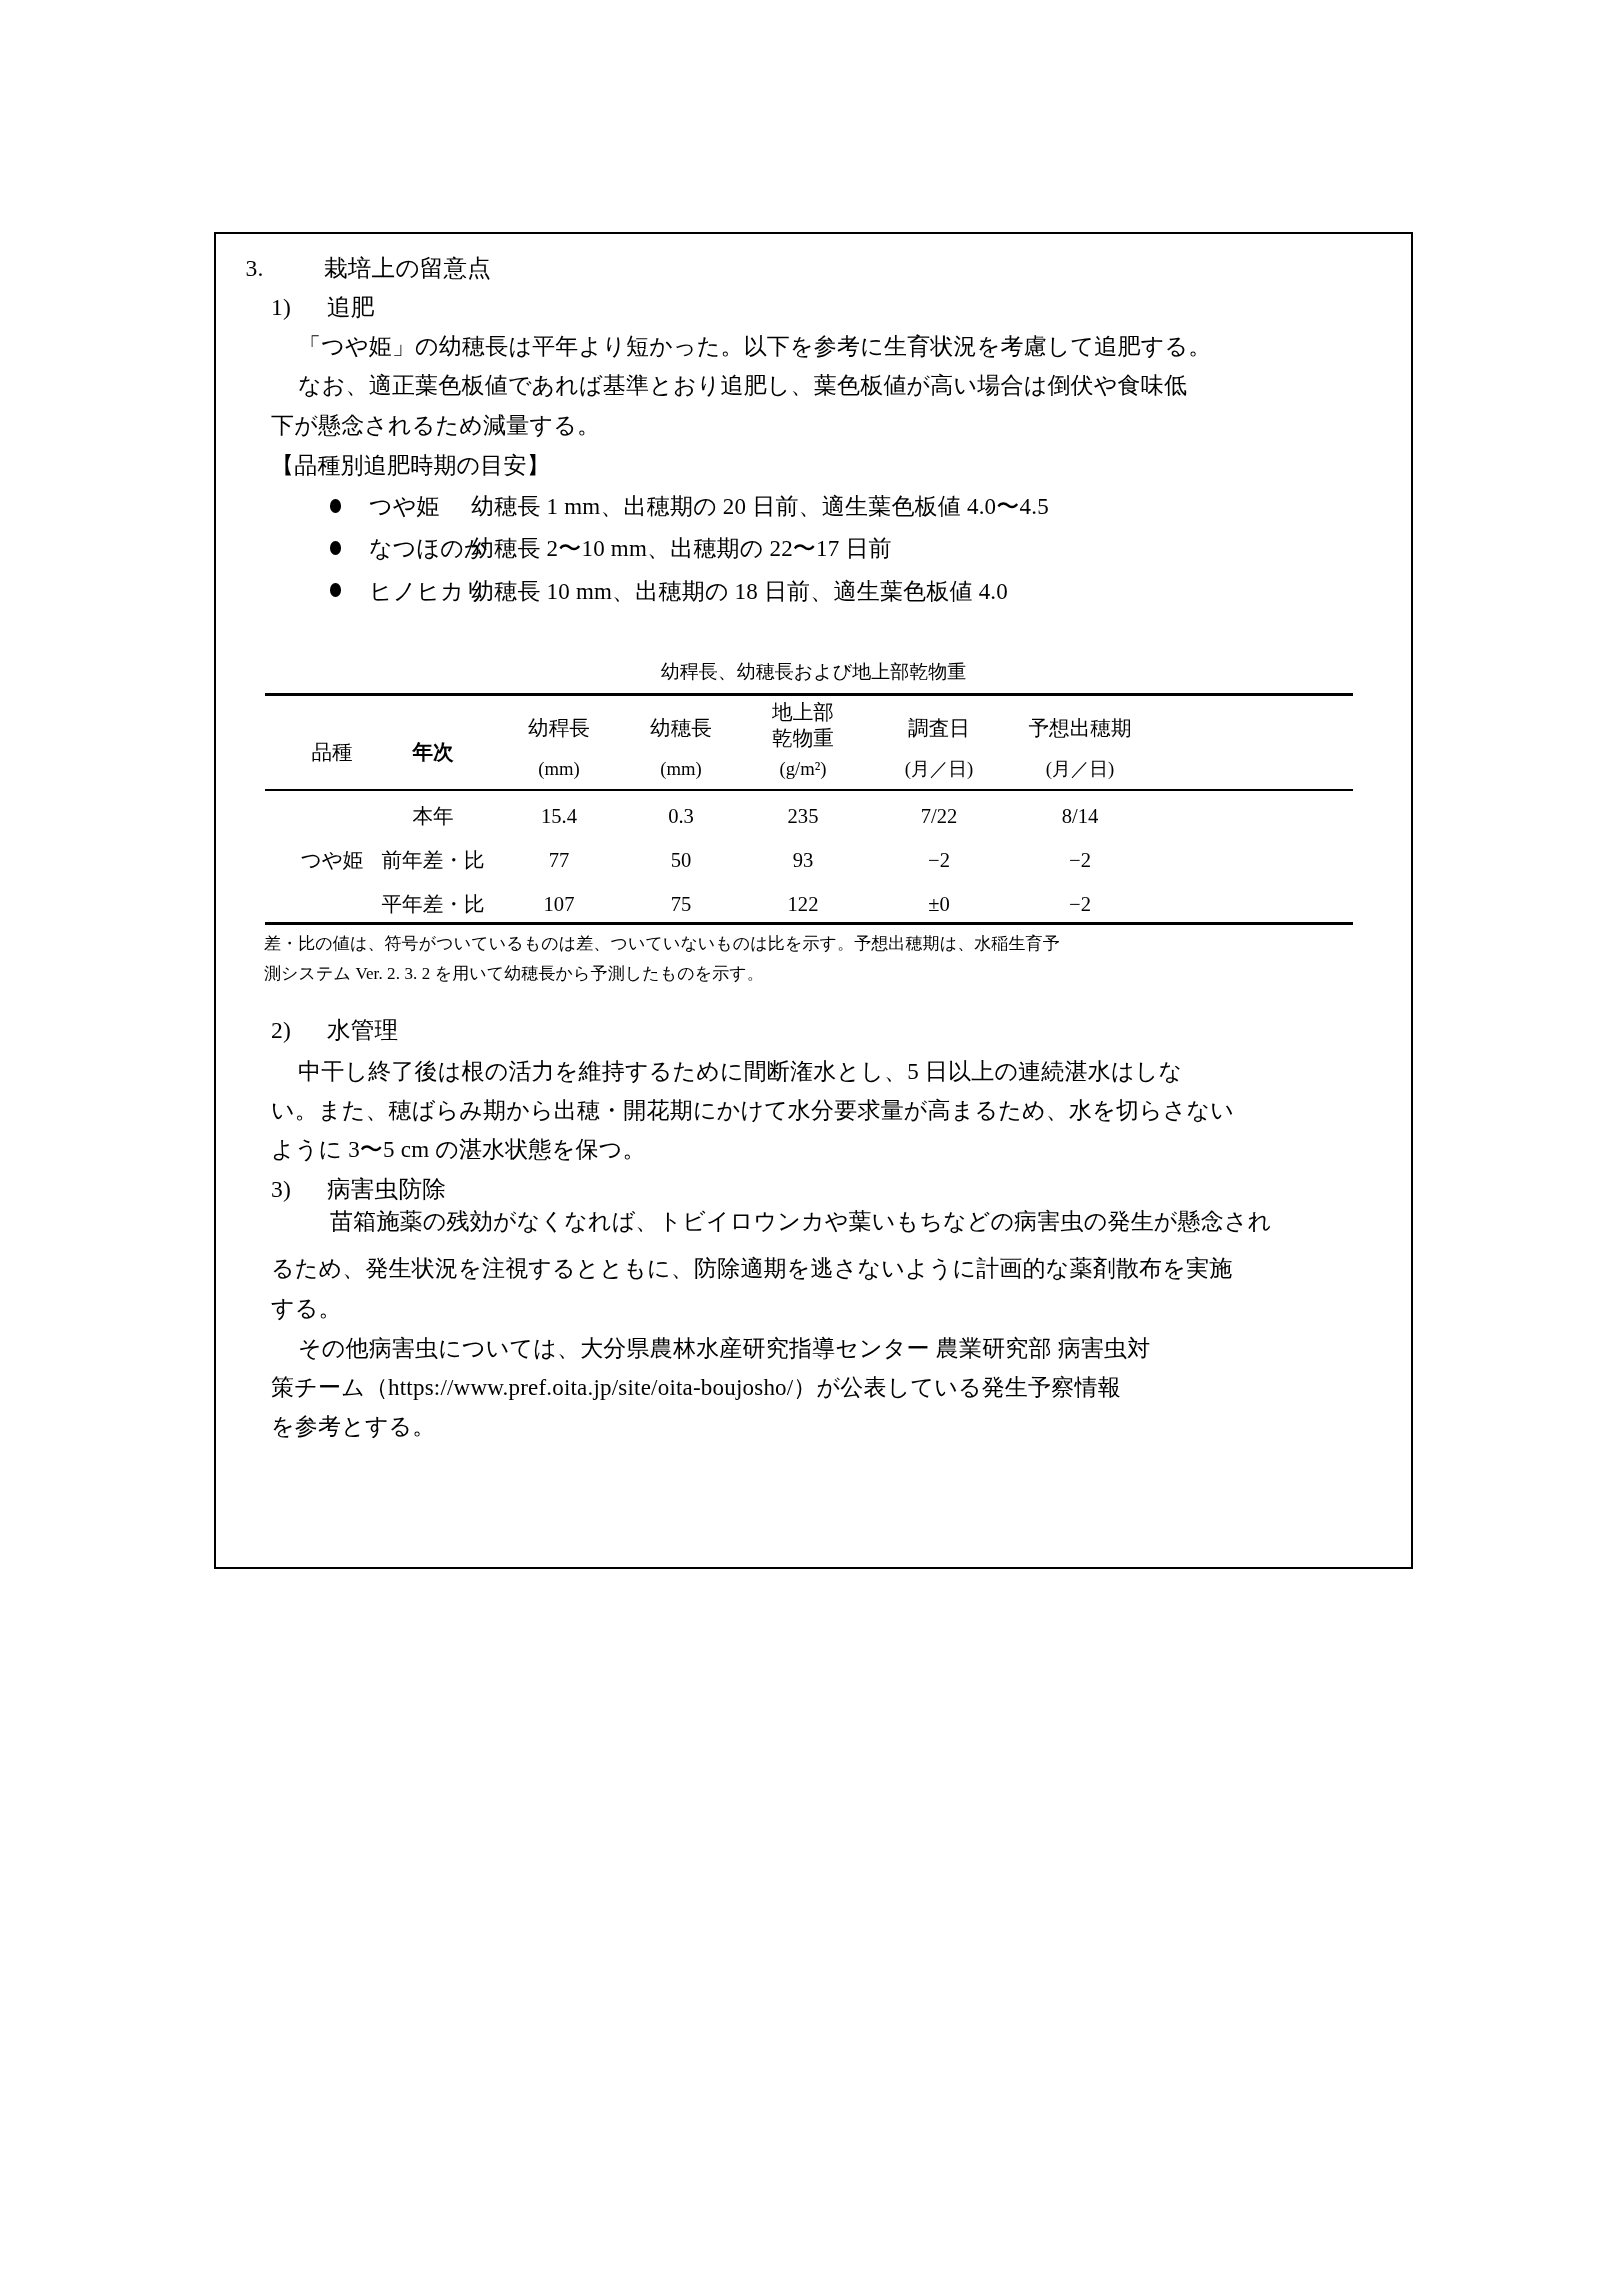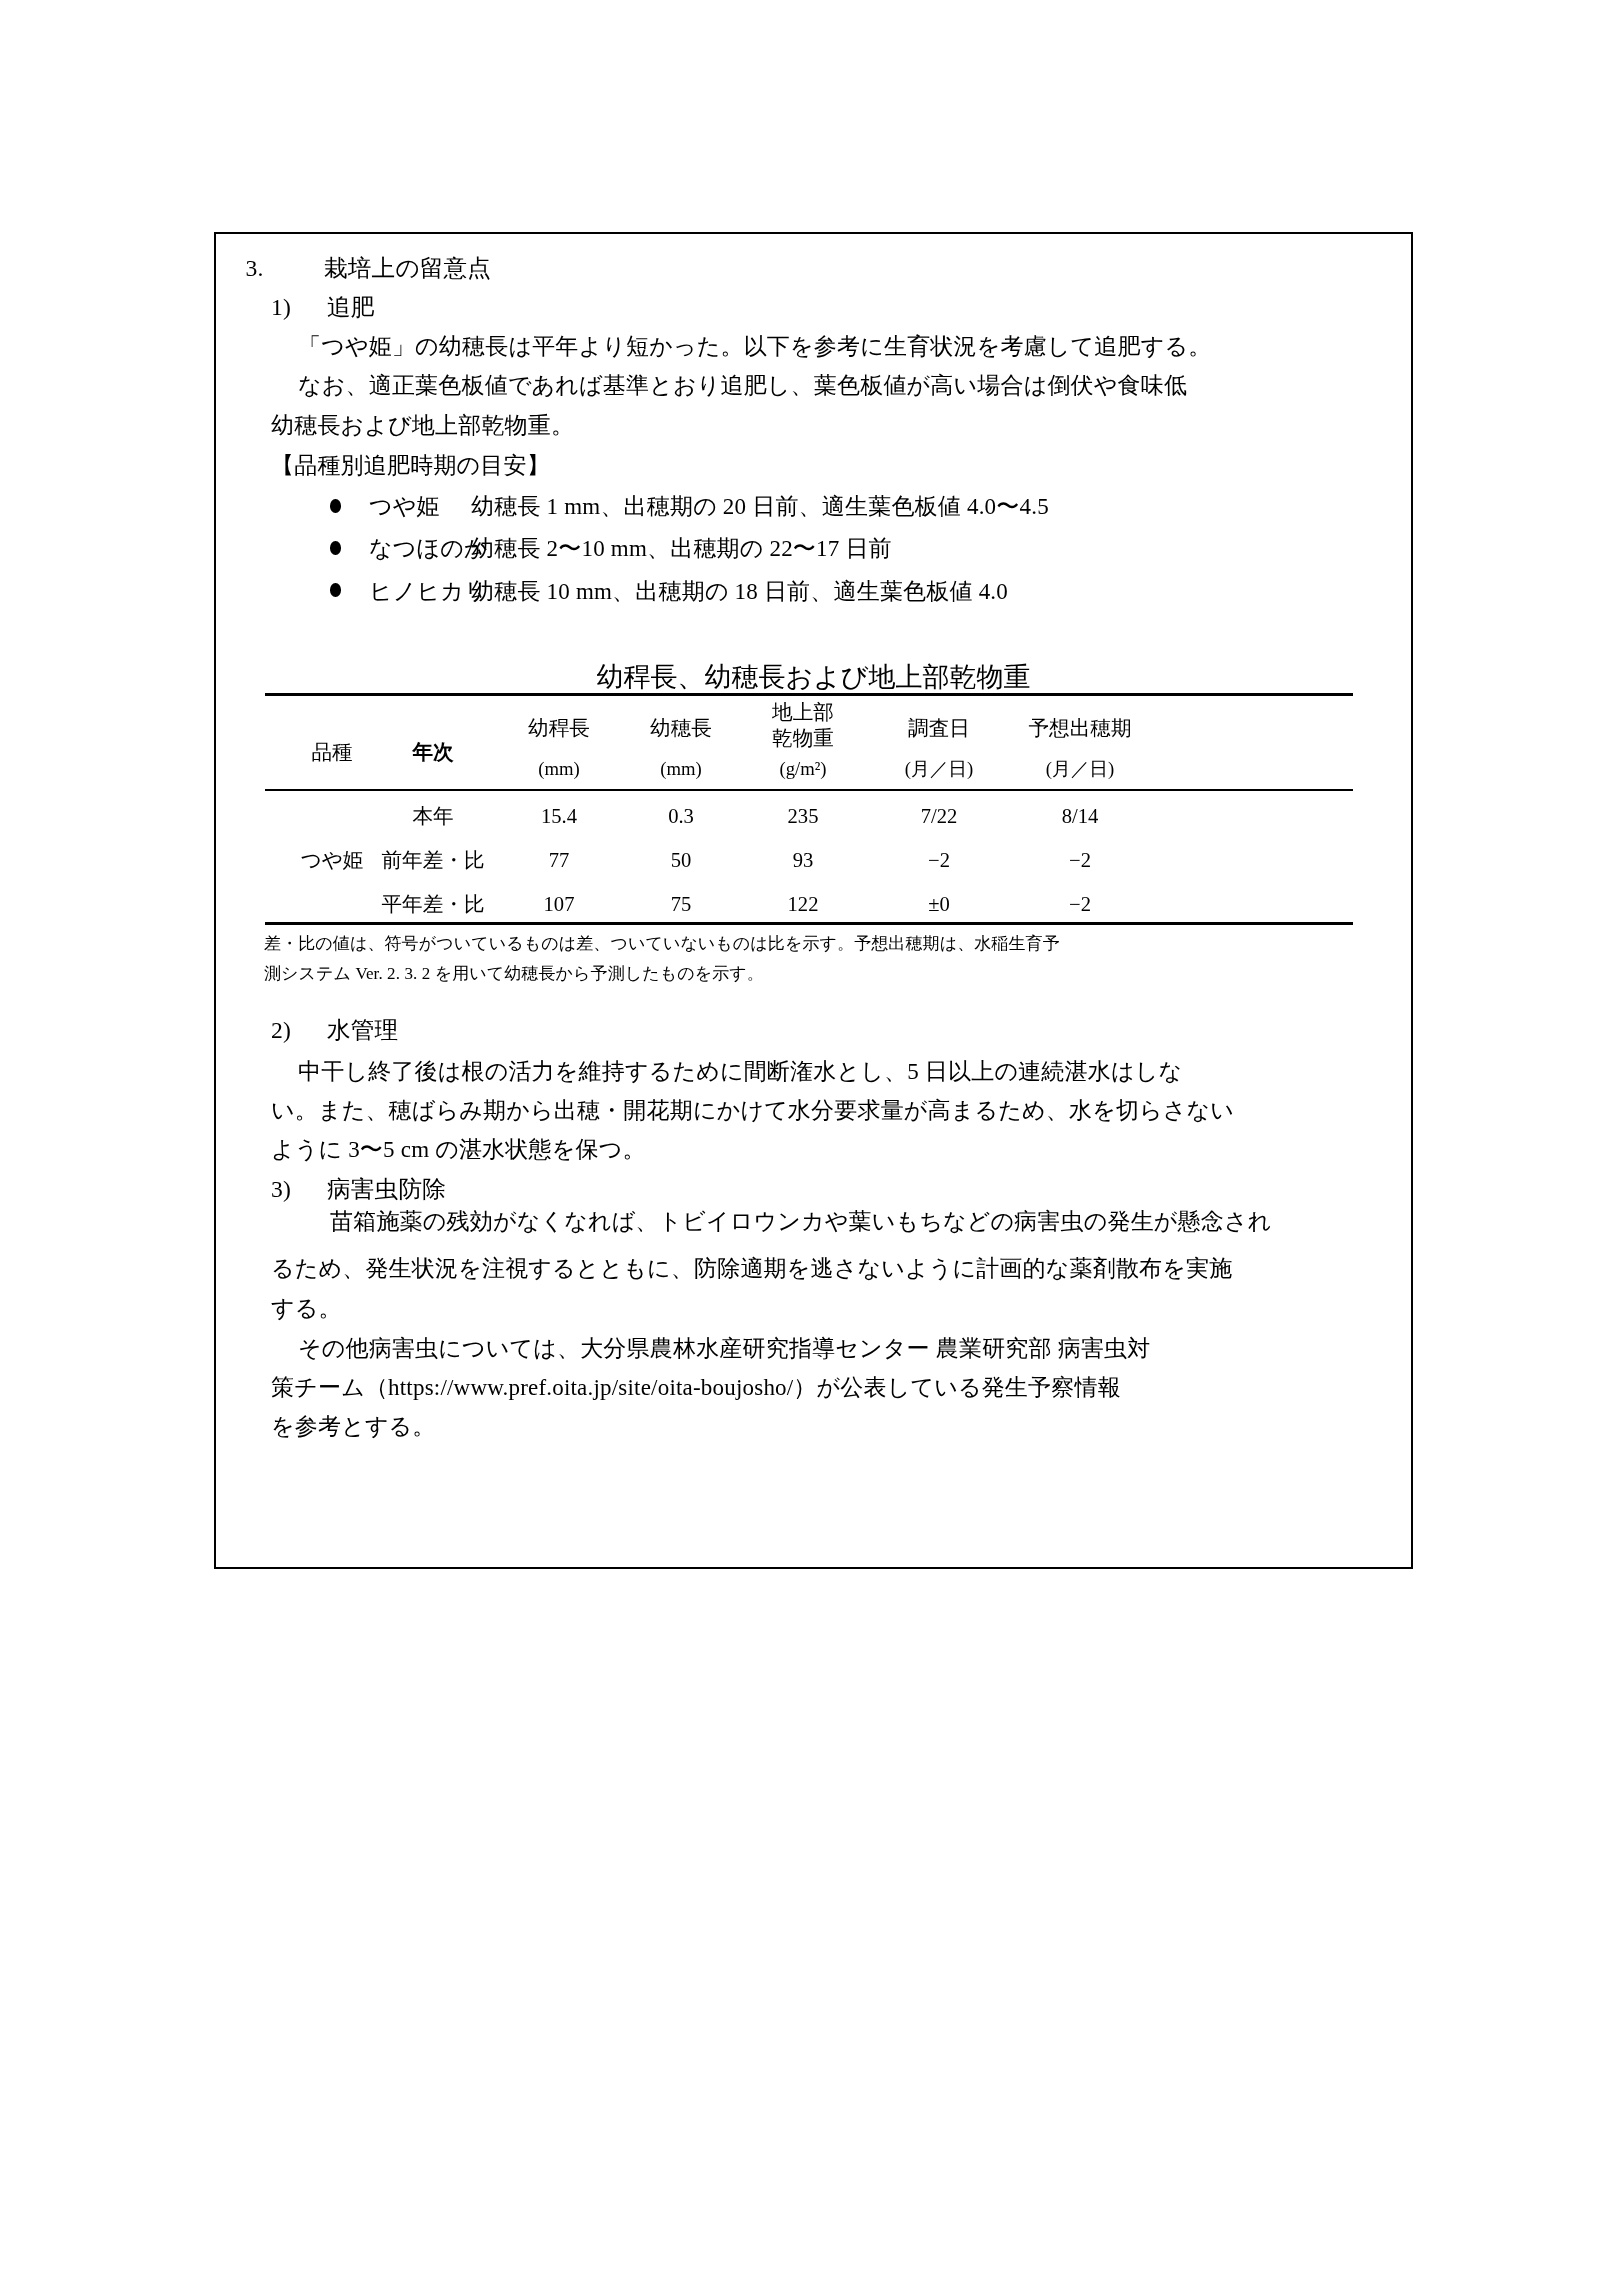--- a/index.html
+++ b/index.html
@@ -54,21 +54,21 @@
     height: 13.7px;
     background: #000000;
     border-radius: 50%;
   }
 
   
   #tbl-caption {
     position: absolute;
     left: 0; right: 0;
     text-align: center;
-    font-size: 27px;
+    font-size: 19px;
   }
   .rule {
     position: absolute;
     background: #000000;
   }
   .rule.thick { height: 3.4px; }
   .rule.thin  { height: 2px; }
 
   .cell {
     position: absolute;
@@ -97,21 +97,21 @@
   <div id="doc-body">
 
     <div class="ln heading3" style="left:29.4px; top:22.6px;">3.</div>
     <div class="ln heading3" style="left:82px; top:22.6px;margin-left:26px;">栽培上の留意点</div>
 
     <div class="ln sub-num" style="left:55px; top:62px;">1)</div>
     <div class="ln sub-num" style="left:111px; top:62px;">追肥</div>
 
     <div class="ln" style="left:82px; top:140px;">なお、適正葉色板値であれば基準とおり追肥し、葉色板値が高い場合は倒伏や食味低</div>
     <div class="ln" style="left:82px; top:101px;">「つや姫」の幼穂長は平年より短かった。以下を参考に生育状況を考慮して追肥する。</div>
-    <div class="ln" style="left:55px; top:180px;">幼穂長および地上部乾物重。</div>
+    <div class="ln" style="left:55px; top:180px;">下が懸念されるため減量する。</div>
 
     <div class="ln" style="left:55px; top:220px;">【品種別追肥時期の目安】</div>
 
     <span class="bullet-dot" style="left:114px; top:265px;"></span>
     <div class="ln" style="left:153px; top:261px;">つや姫</div>
     <div class="ln" style="left:255px; top:261px;">幼穂長 1 mm、出穂期の 20 日前、適生葉色板値 4.0〜4.5</div>
 
     <span class="bullet-dot" style="left:114px; top:307px;"></span>
     <div class="ln" style="left:153px; top:303px;">なつほのか</div>
     <div class="ln" style="left:255px; top:303px;">幼穂長 2〜10 mm、出穂期の 22〜17 日前</div>

